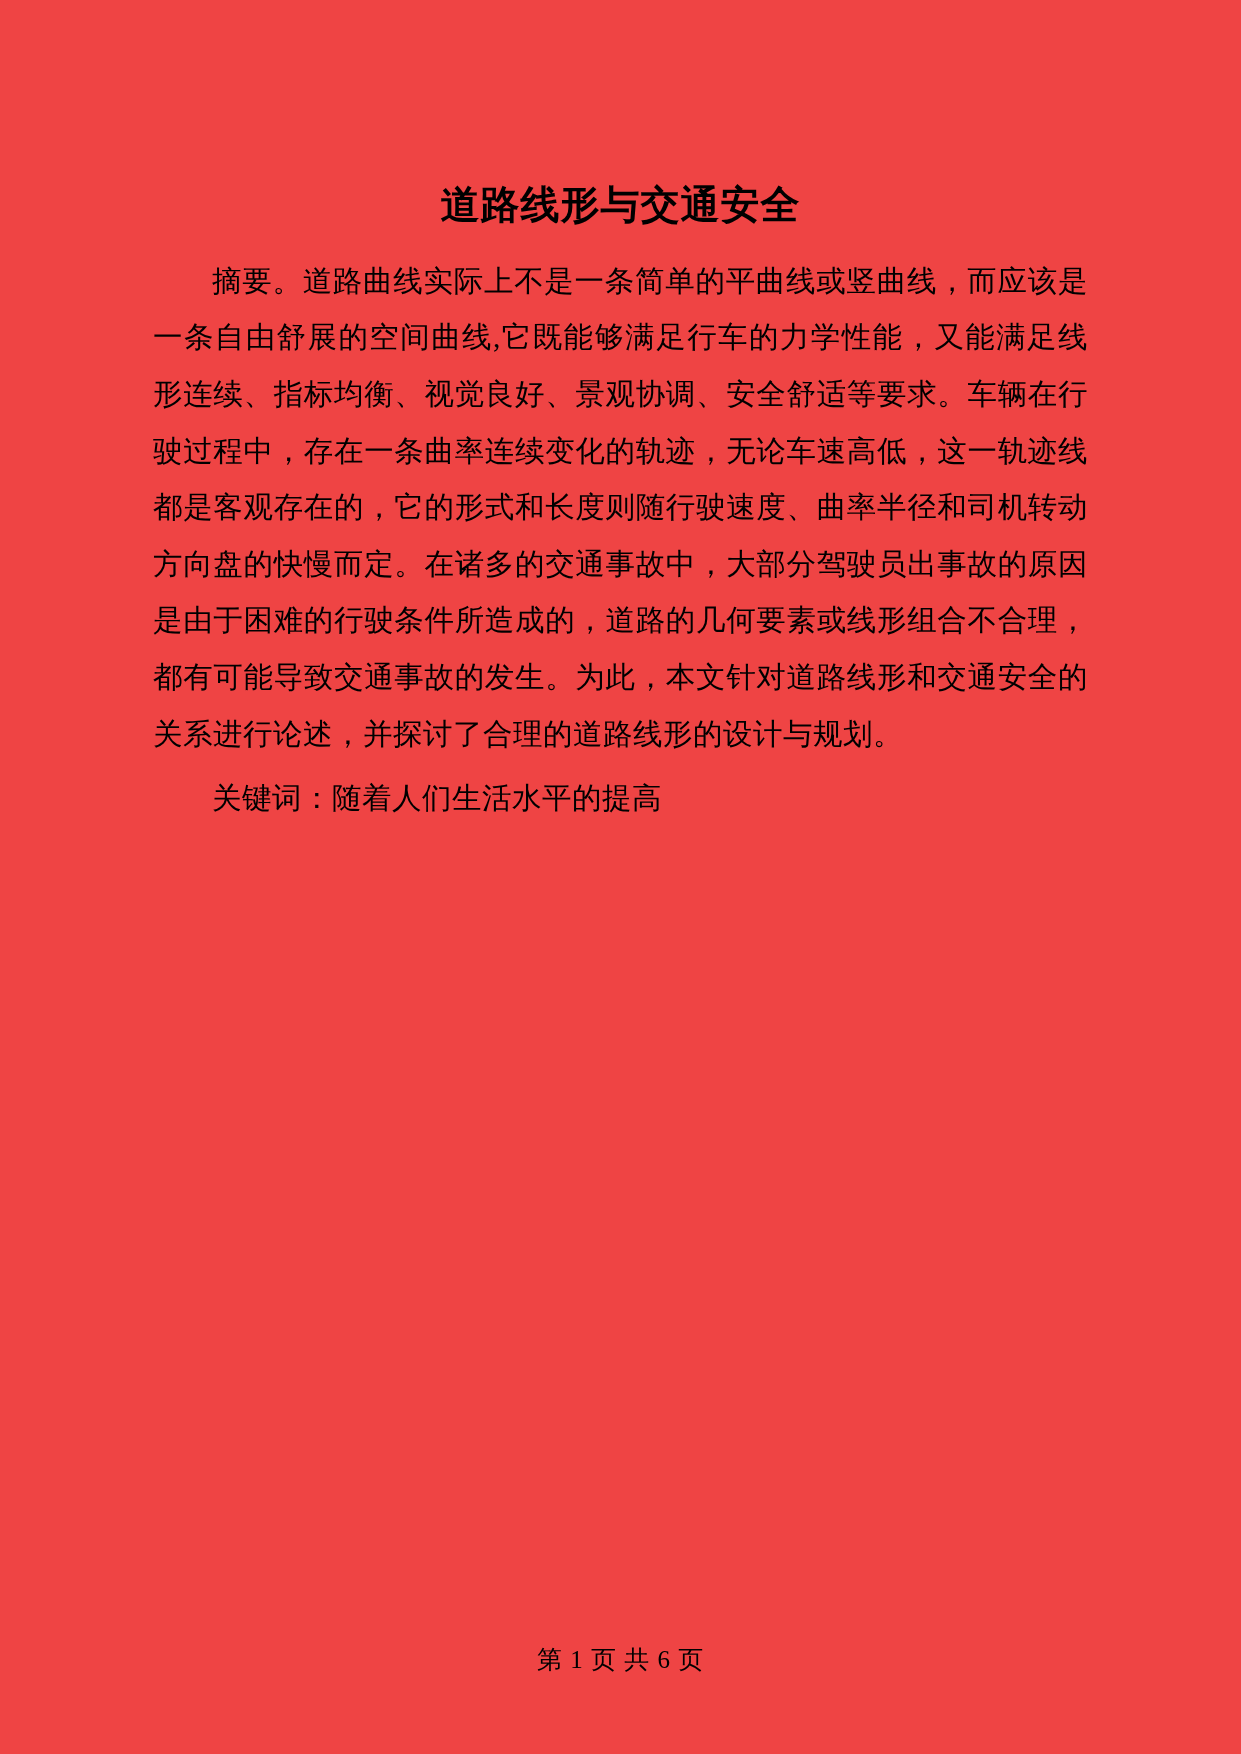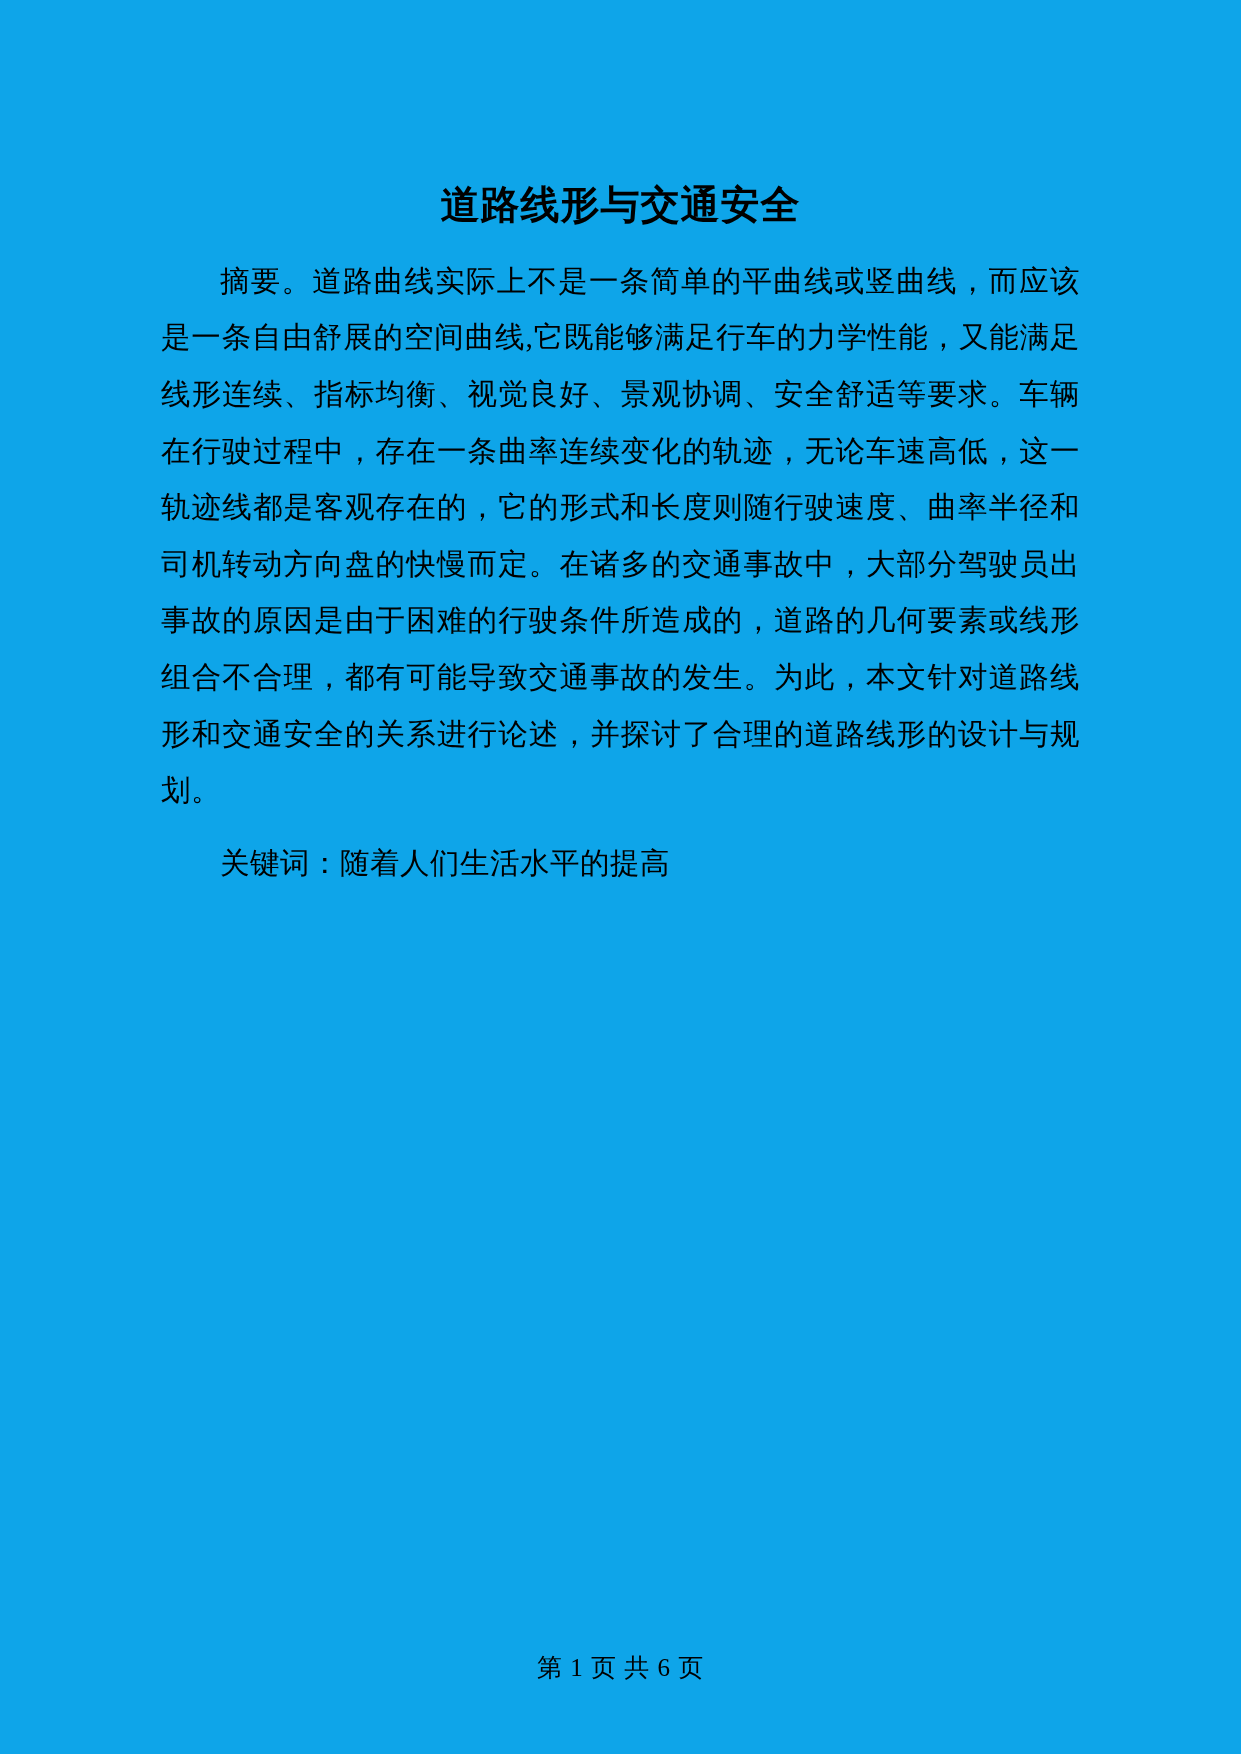--- a/index.html
+++ b/index.html
@@ -4,50 +4,50 @@
 <style>
   html, body {
     margin: 0;
     padding: 0;
     background: #ffffff;
   }
   .page {
     position: relative;
     width: 1241px;
     height: 1754px;
-    background: #0ea5e9;
+    background: #ef4444;
     box-sizing: border-box;
     padding: 180px 145px 60px 145px;
     font-family: "Liberation Serif", "DejaVu Serif", serif;
     color: #000000;
     overflow: hidden;
   }
   .doc-title {
     font-family: "DejaVu Sans", "Liberation Sans", sans-serif;
     font-weight: bold;
     font-size: 39px;
     text-align: center;
     letter-spacing: 1px;
     margin: 0 0 22px 0;
     line-height: 1.3;
   }
   .para {
     font-size: 29.5px;
     line-height: 1.92;
     text-align: justify;
     text-justify: inter-ideograph;
-    margin: 16px;
+    margin: 8px;
     text-indent: 2em;
     letter-spacing: 0.5px;
   }
   .footer {
     position: absolute;
     left: 0;
     right: 0;
-    bottom: 70px;
+    bottom: 78px;
     text-align: center;
     font-size: 25px;
     letter-spacing: 1px;
     font-family: "Liberation Serif", "DejaVu Serif", serif;
   }
 </style>
 </head>
 <body>
 
 <div class="page">

